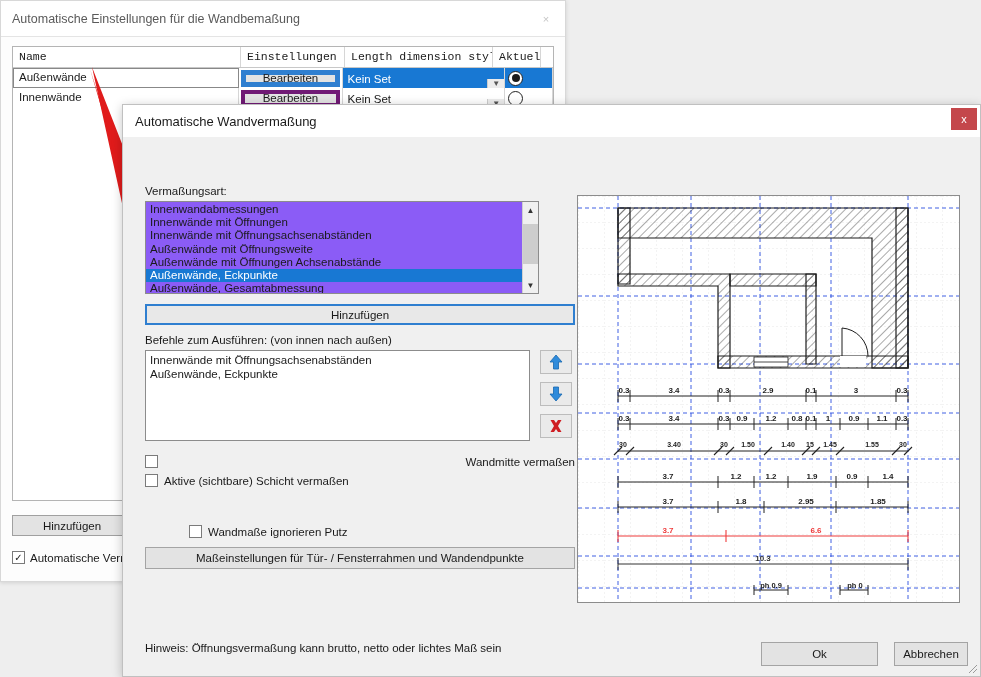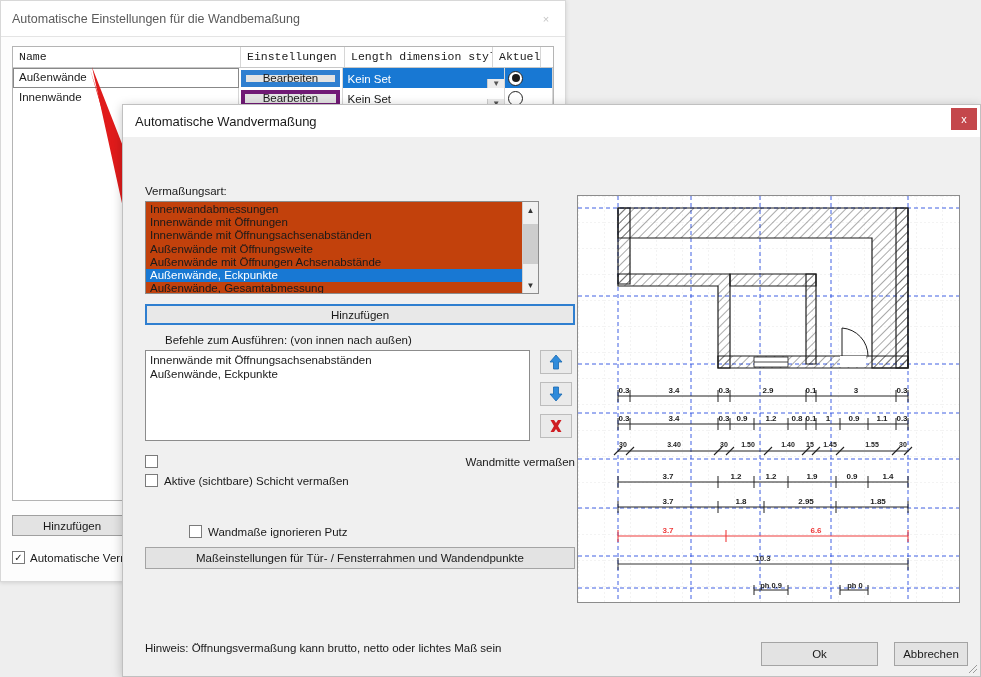--- a/index.html
+++ b/index.html
@@ -106,42 +106,42 @@
     position: absolute; right: 3px; top: 3px; width: 26px; height: 22px;
     background: #c4474b; color: #fff; font-size: 11px;
     display: flex; align-items: center; justify-content: center;
   }
   #dlg-body { flex: 1; position: relative; }
 
   
   #left-pane { position: absolute; left: 22px; top: 48px; width: 430px; }
   .field-label { font-size: 11.5px; color: #1a1a1a; margin-bottom: 4px; }
   #types-list {
-    width: 394px; height: 93px; border: 1px solid #8c8c8c; background: #c2410c;
+    width: 394px; height: 93px; border: 1px solid #8c8c8c; background: #8b5cf6;
     display: flex; overflow: hidden;
   }
   #types-items { flex: 1; padding: 1px 0; }
   .type-item {
     font-size: 11.5px; color: #1a1a1a; padding: 0 4px; height: 13.2px; line-height: 13.2px;
     white-space: nowrap;
   }
   .type-item.sel { background: #1878d3; color: #fff; }
   .vscroll { width: 16px; background: #f0f0f0; border-left: 1px solid #d0d0d0;
              display: flex; flex-direction: column; }
   .vs-btn { height: 16px; display: flex; align-items: center; justify-content: center;
             font-size: 8px; color: #333; background: #f0f0f0; }
   .vs-track { flex: 1; background: #f0f0f0; position: relative; }
   .vs-thumb { position: absolute; left: 0; right: 0; top: 6px; height: 40px; background: #cdcdcd; }
 
   #add-btn {
     margin-top: 10px; width: 430px; height: 21px; background: #e8e8e8;
     border: 1px solid #2f7fd0; box-shadow: 0 0 0 1px #2f7fd0 inset;
     font-size: 11.5px; color: #1a1a1a; display: flex; align-items: center; justify-content: center;
   }
-  #cmd-label { margin-top: 9px; font-size: 11.5px; color: #1a1a1a; margin-left: 20px; }
+  #cmd-label { margin-top: 9px; font-size: 11.5px; color: #1a1a1a; }
   #cmd-row { margin-top: 4px; display: flex; align-items: flex-start; gap: 10px; }
   #cmd-list {
     width: 385px; height: 91px; border: 1px solid #8c8c8c; background: #fff; padding: 2px 0;
   }
   .cmd-item { font-size: 11.5px; color: #1a1a1a; padding: 0 4px; height: 14px; line-height: 14px; white-space: nowrap; }
   #cmd-tools { display: flex; flex-direction: column; gap: 8px; }
   .tool-btn {
     width: 32px; height: 24px; background: #eaeaea; border: 1px solid #bcbcbc;
     display: flex; align-items: center; justify-content: center;
   }

